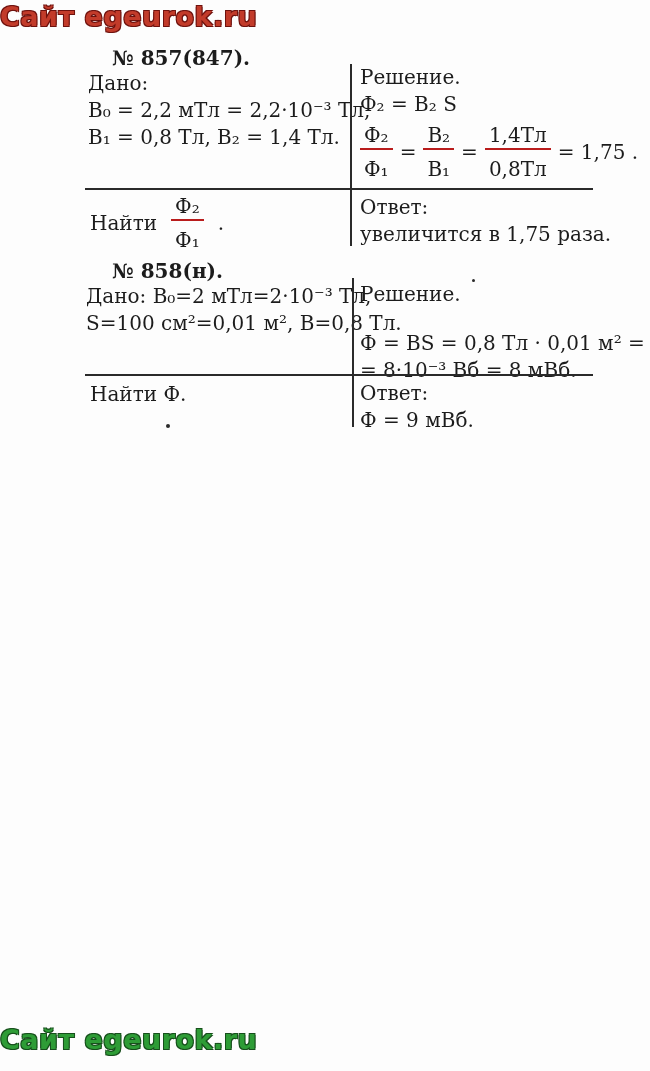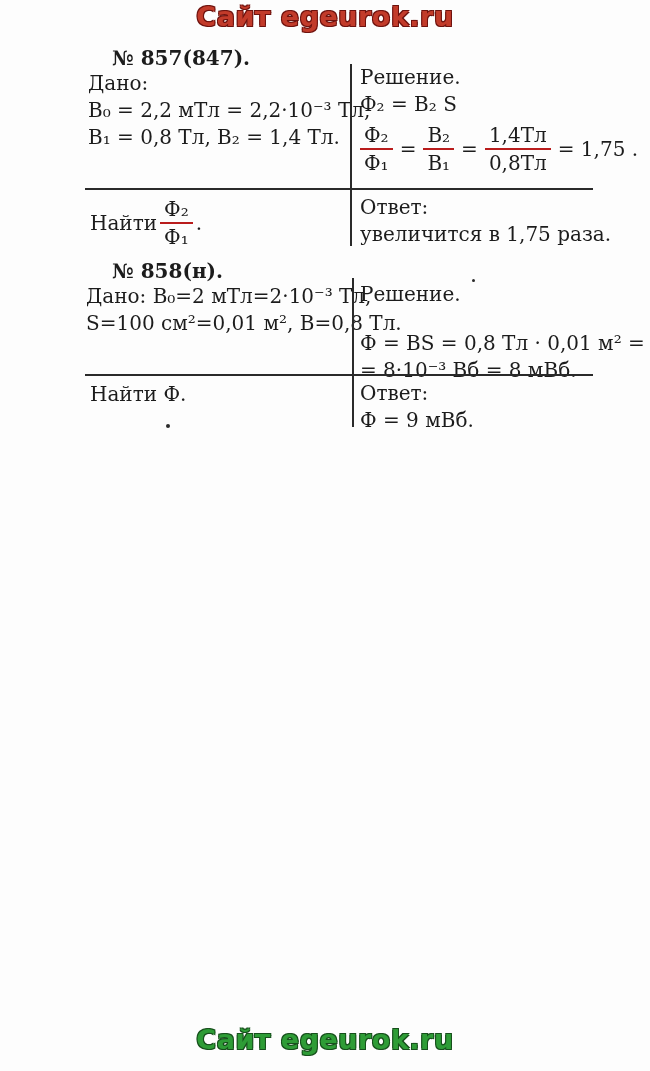--- a/index.html
+++ b/index.html
@@ -3,42 +3,42 @@
 <meta charset="utf-8">
 <style>
   html, body { margin:0; padding:0; }
   body {
     width:650px; height:1071px; position:relative;
     background:#fdfdfd; overflow:hidden;
     font-family:"DejaVu Serif","Liberation Serif",serif;
     color:#1c1c1c; font-size:20px;
   }
   .watermark {
-    position:absolute; left:0; width:650px; text-align:center;
+    position:absolute; left:0; width:650px; 
     font-family:"DejaVu Sans","Liberation Sans",sans-serif;
     font-weight:bold; font-size:27px; letter-spacing:0.5px;
   }
   .wm-top {
     top:1px; color:#c23b2a;
     text-shadow:1px 1px 0 #6e120e,-1px -1px 0 #6e120e,1px -1px 0 #6e120e,-1px 1px 0 #6e120e;
   }
   .wm-bottom {
     top:1024px; color:#2e9c36;
     text-shadow:1px 1px 0 #174f1c,-1px -1px 0 #174f1c,1px -1px 0 #174f1c,-1px 1px 0 #174f1c;
   }
   .abs { position:absolute; }
   .bold { font-weight:bold; }
   .lh { line-height:27px; }
   .vline { position:absolute; width:2px; background:#2a2a2a; }
   .hline { position:absolute; height:2px; background:#2a2a2a; }
   .frac { display:inline-block; vertical-align:middle; text-align:center; line-height:1.1; }
   .frac .num { display:block; border-bottom:2px solid #b91c1c; padding:0 4px 2px; }
-  .frac .den { display:block; padding-top:2px; }
+  .frac .den { display:block; padding-top:8px; }
   .eqrow { display:flex; align-items:center; gap:7px; }
-  .findrow { display:flex; align-items:center; gap:3px; height:54px; }
+  .findrow { display:flex; align-items:center; gap:14px; height:54px; }
   .speck { position:absolute; background:#2a2a2a; border-radius:50%; }
 </style>
 </head>
 <body>
 
 <div class="watermark wm-top">Сайт egeurok.ru</div>
 
 <div>
   <div class="abs bold" style="left:112px; top:46px;">№ 857(847).</div>
 

